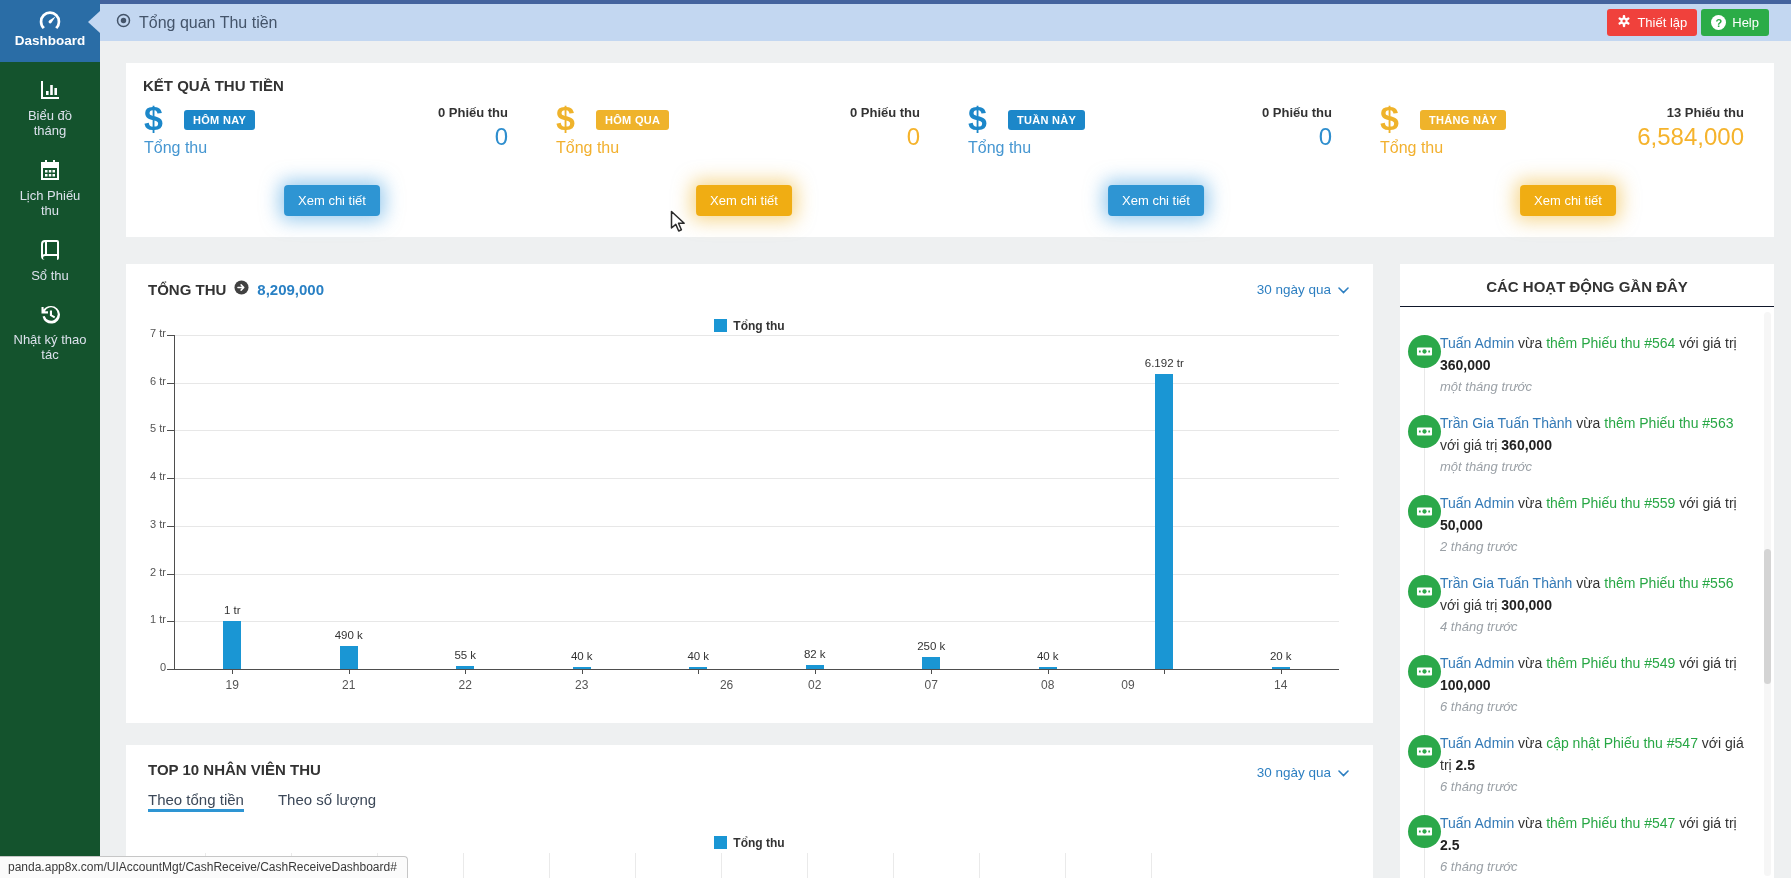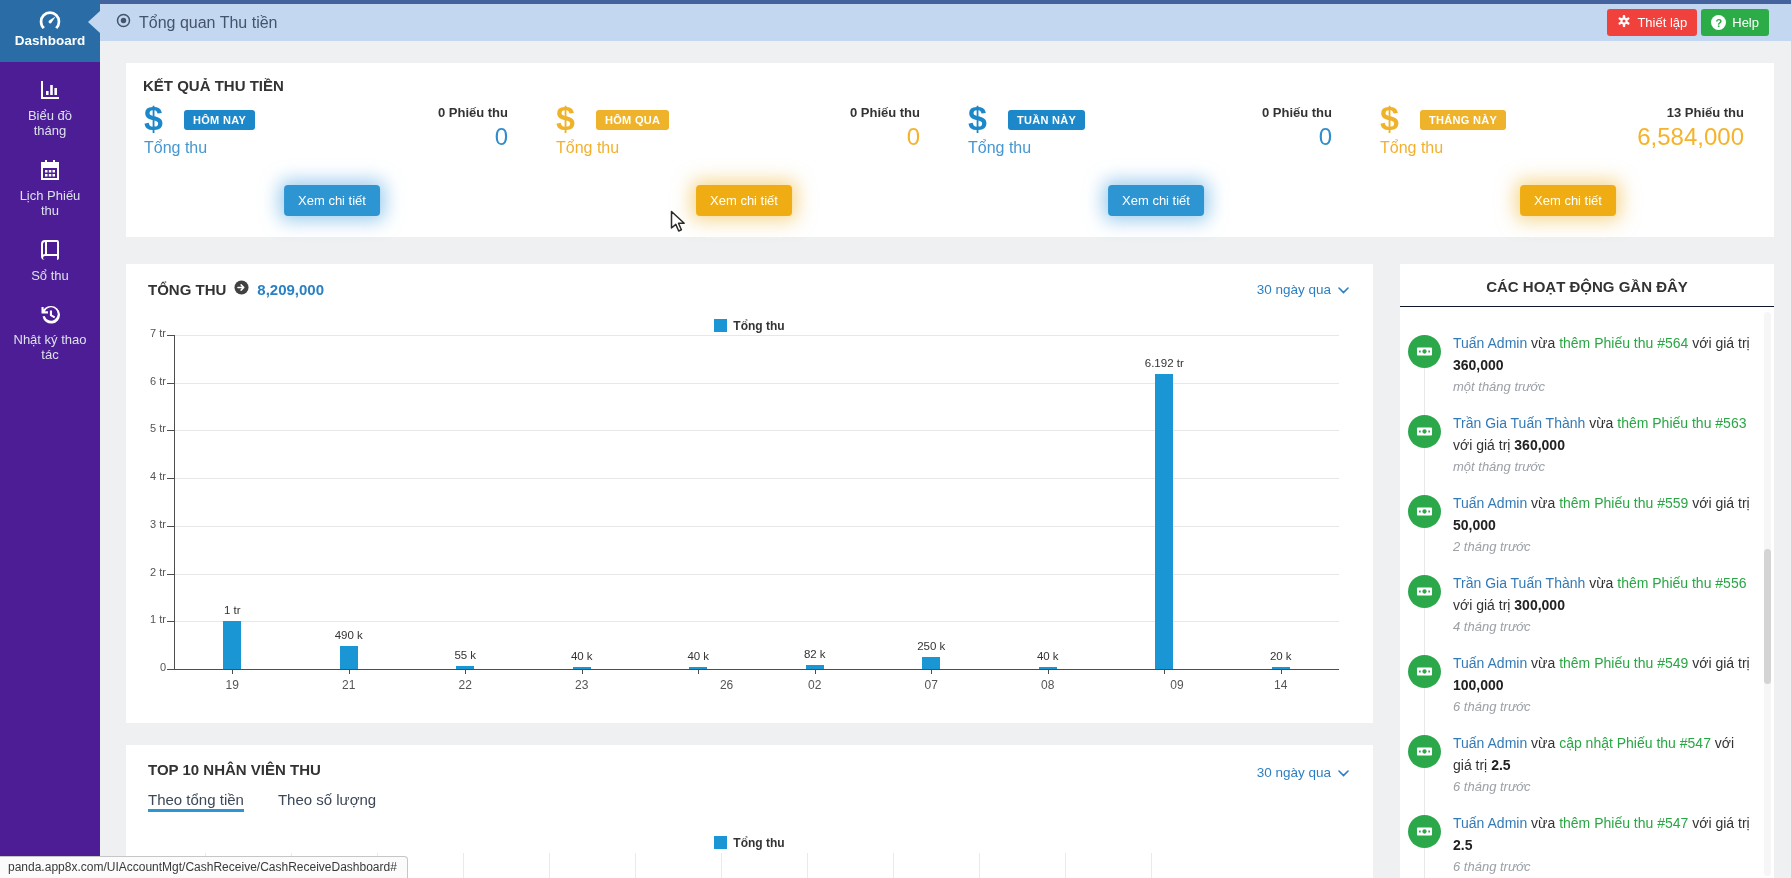--- a/index.html
+++ b/index.html
@@ -1,21 +1,21 @@
 <!DOCTYPE html>
 <html><head>
 <meta charset="utf-8">
 <style>
   html,body{margin:0;padding:0;}
   body{width:1791px;height:878px;overflow:hidden;background:#eef0f1;
        font-family:"Liberation Sans","DejaVu Sans",sans-serif;position:relative;}
   .screen{position:absolute;inset:0;}
 
   
-  .sidebar{position:absolute;left:0;top:0;width:100px;height:878px;background:#4c1d95;z-index:5;}
+  .sidebar{position:absolute;left:0;top:0;width:100px;height:878px;background:#14532d;z-index:5;}
   .side-item{position:absolute;left:0;width:100px;box-sizing:border-box;padding:0 13px;
              text-align:center;color:#dce1ec;font-size:13px;line-height:15px;cursor:pointer;}
   .side-item svg{display:block;margin:0 auto 6px;}
   .side-item.active{top:0;height:62px;background:#2a6da6;color:#fff;font-weight:bold;
                     font-size:13.5px;padding-top:7px;}
   .side-item.active svg{margin-bottom:3px;}
 
   
   .topbar{position:absolute;left:100px;right:0;top:0;height:41px;background:#c3d7f1;
           border-top:4px solid #44639e;box-sizing:border-box;z-index:6;}
@@ -83,21 +83,21 @@
   .tab{font-size:15px;color:#3c4858;padding-bottom:1px;cursor:pointer;}
   .tab.active{border-bottom:3px solid #2e95d3;}
   .vgl{position:absolute;top:108px;bottom:-5px;width:1px;background:#eaeaea;}
 
   
   .panel-acts{left:1400px;top:264px;width:374px;height:620px;overflow:hidden;}
   .pa-head{height:42px;line-height:46px;text-align:center;border-bottom:1px solid #0f172a;
            font-size:15px;font-weight:bold;color:#333;}
   .act-list{position:absolute;left:0;right:12px;top:42px;bottom:0;padding-top:26px;overflow:hidden;}
   .timeline{position:absolute;left:24px;top:34px;bottom:0;width:1px;background:#e8e8e8;}
-  .activity{position:relative;padding-left:53px;padding-right:10px;min-height:58px;
+  .activity{position:relative;padding-left:40px;padding-right:10px;min-height:58px;
             margin-bottom:14px;font-size:14px;line-height:22px;color:#333;}
   .act-icon{position:absolute;left:8px;top:3px;width:33px;height:33px;border-radius:50%;
             background:#2ba84a;display:flex;align-items:center;justify-content:center;}
   .act-name{color:#337ab7;cursor:pointer;}
   .act-action{color:#28a745;cursor:pointer;}
   .act-value{font-weight:bold;color:#222;}
   .act-time{font-style:italic;color:#9aa0a6;font-size:13px;}
   .act-scroll{position:absolute;right:3px;top:48px;bottom:8px;width:7px;background:#f6f6f6;
               border-radius:4px;}
   .act-thumb{position:absolute;left:0;width:7px;top:42%;height:24%;background:#d4d4d4;
@@ -288,21 +288,21 @@
         <div class="dlab" style="left: 760.25px; top: 376.071px;">250 k</div>
         <div class="xtick" style="left: 805.25px; top: 405px;"></div>
         <div class="xlab" style="left: 770.25px; top: 414px;">07</div>
         <div class="bar" style="left: 912.75px; top: 403px; width: 18px; height: 2px; background: rgb(26, 150, 212);"></div>
         <div class="dlab" style="left: 876.75px; top: 386px;">40 k</div>
         <div class="xtick" style="left: 921.75px; top: 405px;"></div>
         <div class="xlab" style="left: 886.75px; top: 414px;">08</div>
         <div class="bar" style="left: 1029.25px; top: 109.553px; width: 18px; height: 295.447px; background: rgb(26, 150, 212);"></div>
         <div class="dlab" style="left: 993.25px; top: 92.5531px;">6.192 tr</div>
         <div class="xtick" style="left: 1038.25px; top: 405px;"></div>
-        <div class="xlab" style="left: 1016px; top: 414px;">09</div>
+        <div class="xlab" style="left: 967px; top: 414px;">09</div>
         <div class="bar" style="left: 1145.75px; top: 403px; width: 18px; height: 2px; background: rgb(26, 150, 212);"></div>
         <div class="dlab" style="left: 1109.75px; top: 386px;">20 k</div>
         <div class="xtick" style="left: 1154.75px; top: 405px;"></div>
         <div class="xlab" style="left: 1119.75px; top: 414px;">14</div>
       </div>
   </section>
 
   <section class="panel panel-top10">
     <div class="panel-h pt-h">TOP 10 NHÂN VIÊN THU</div>
     <div class="tabs">

